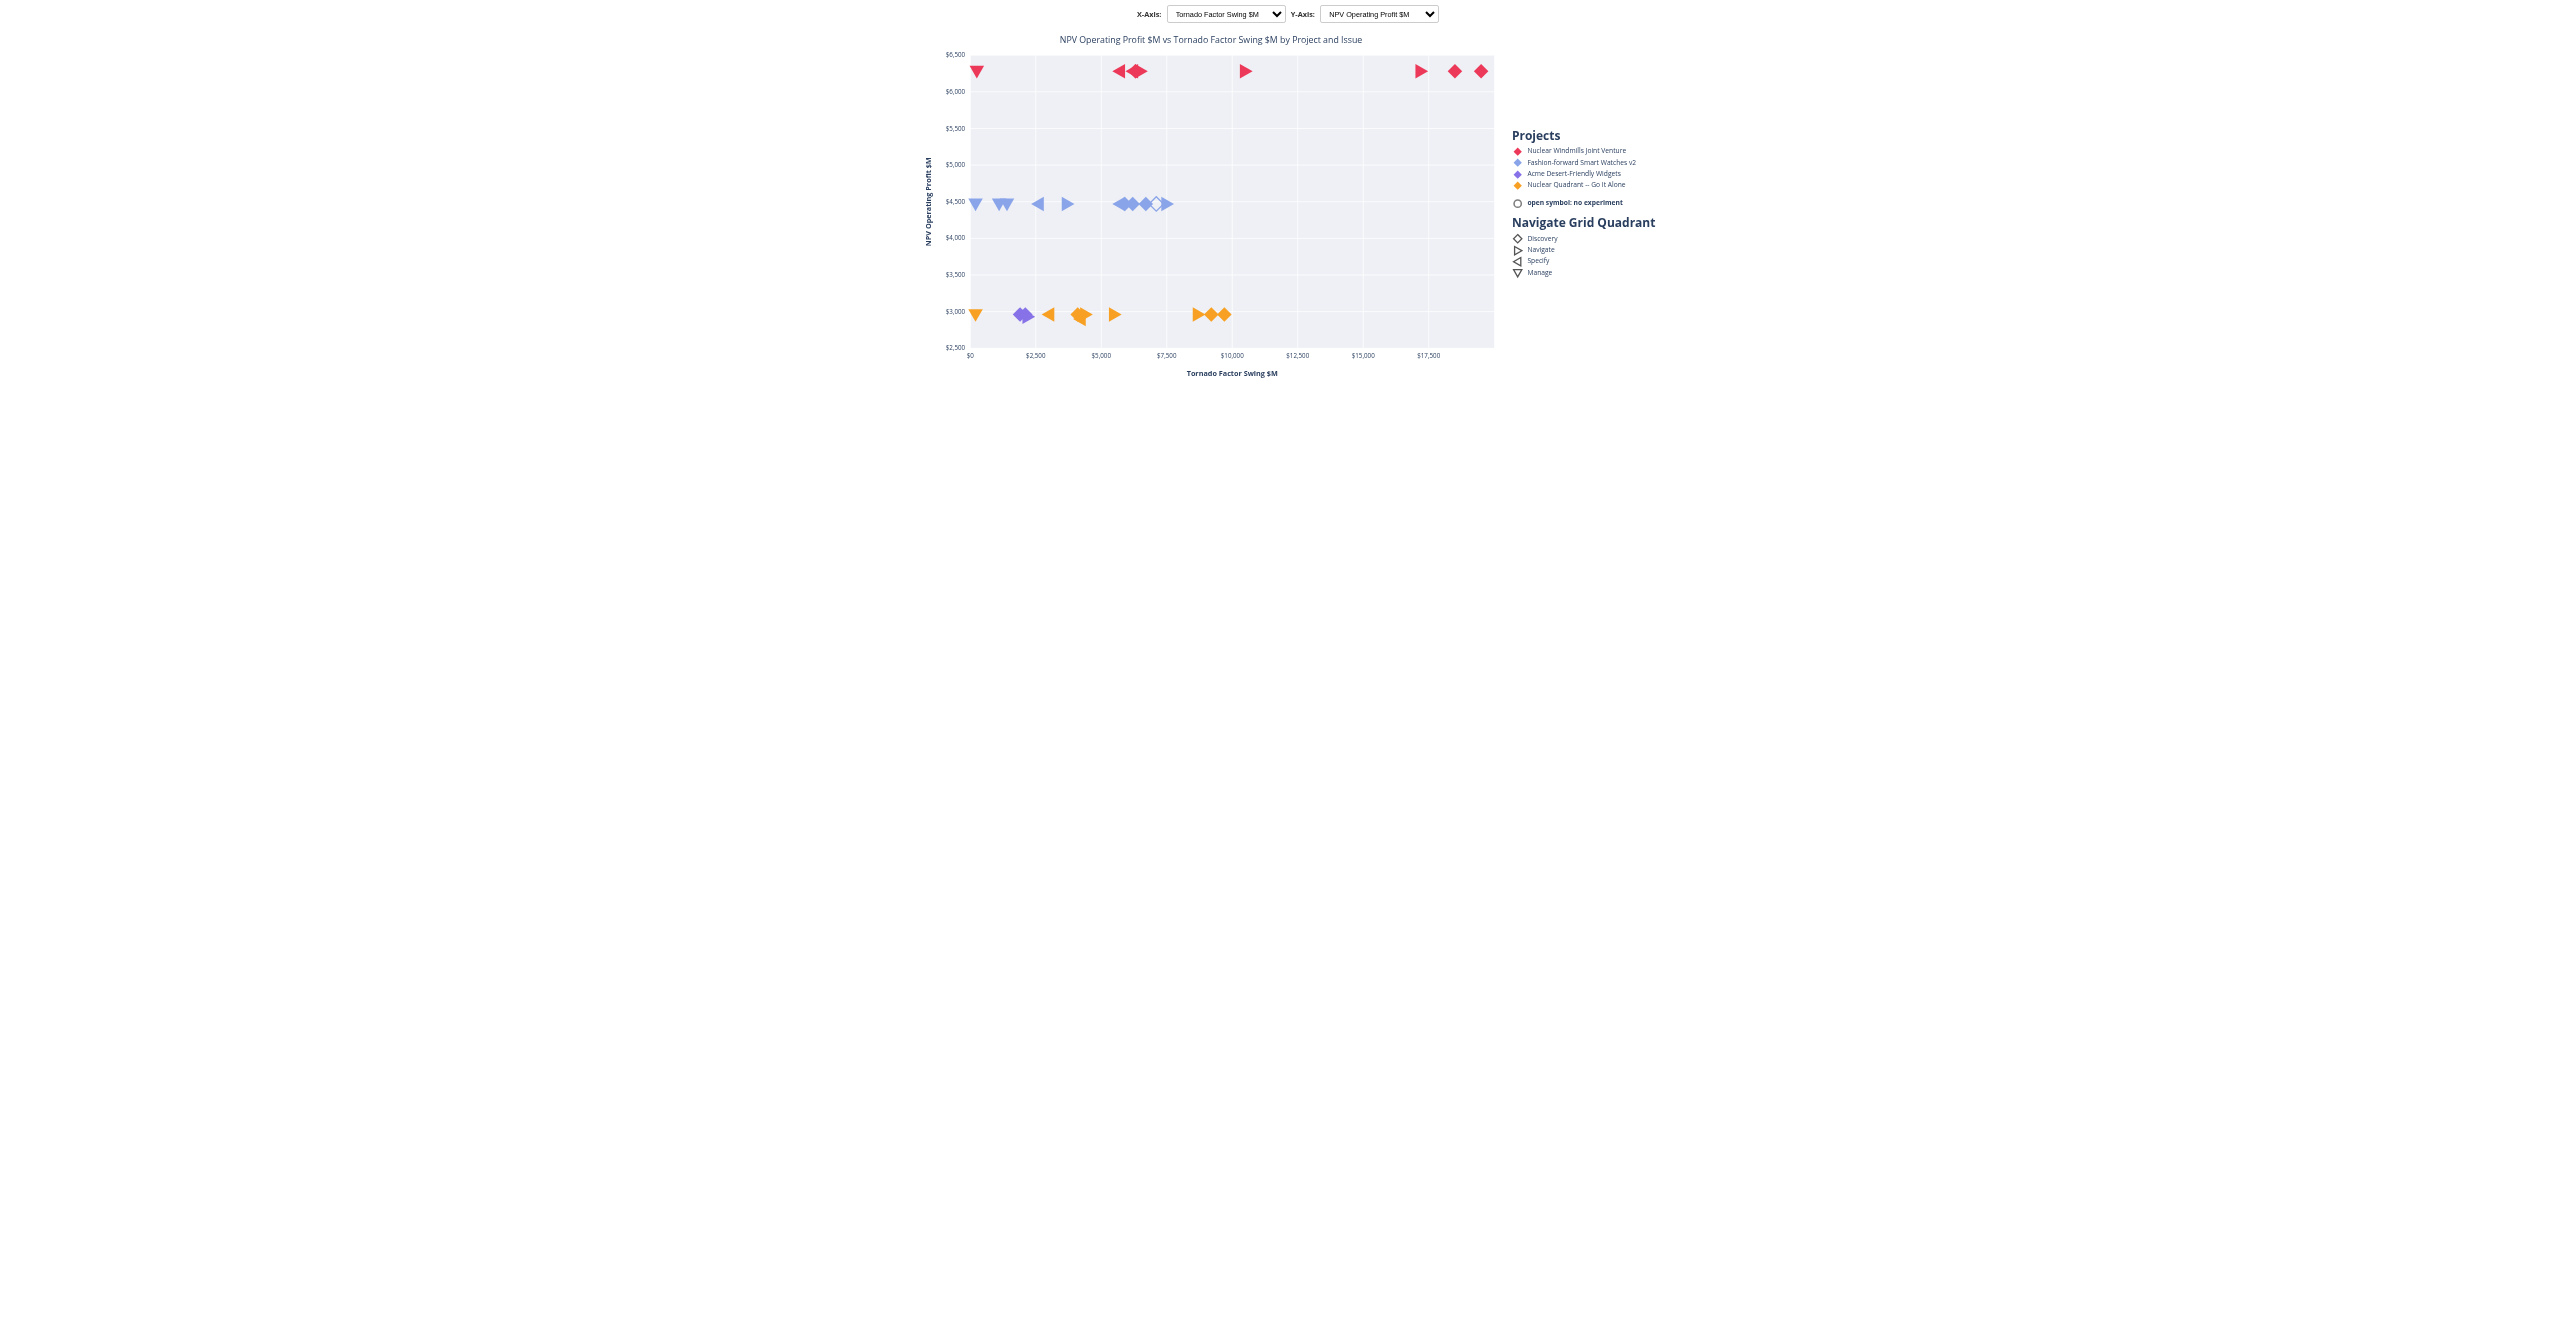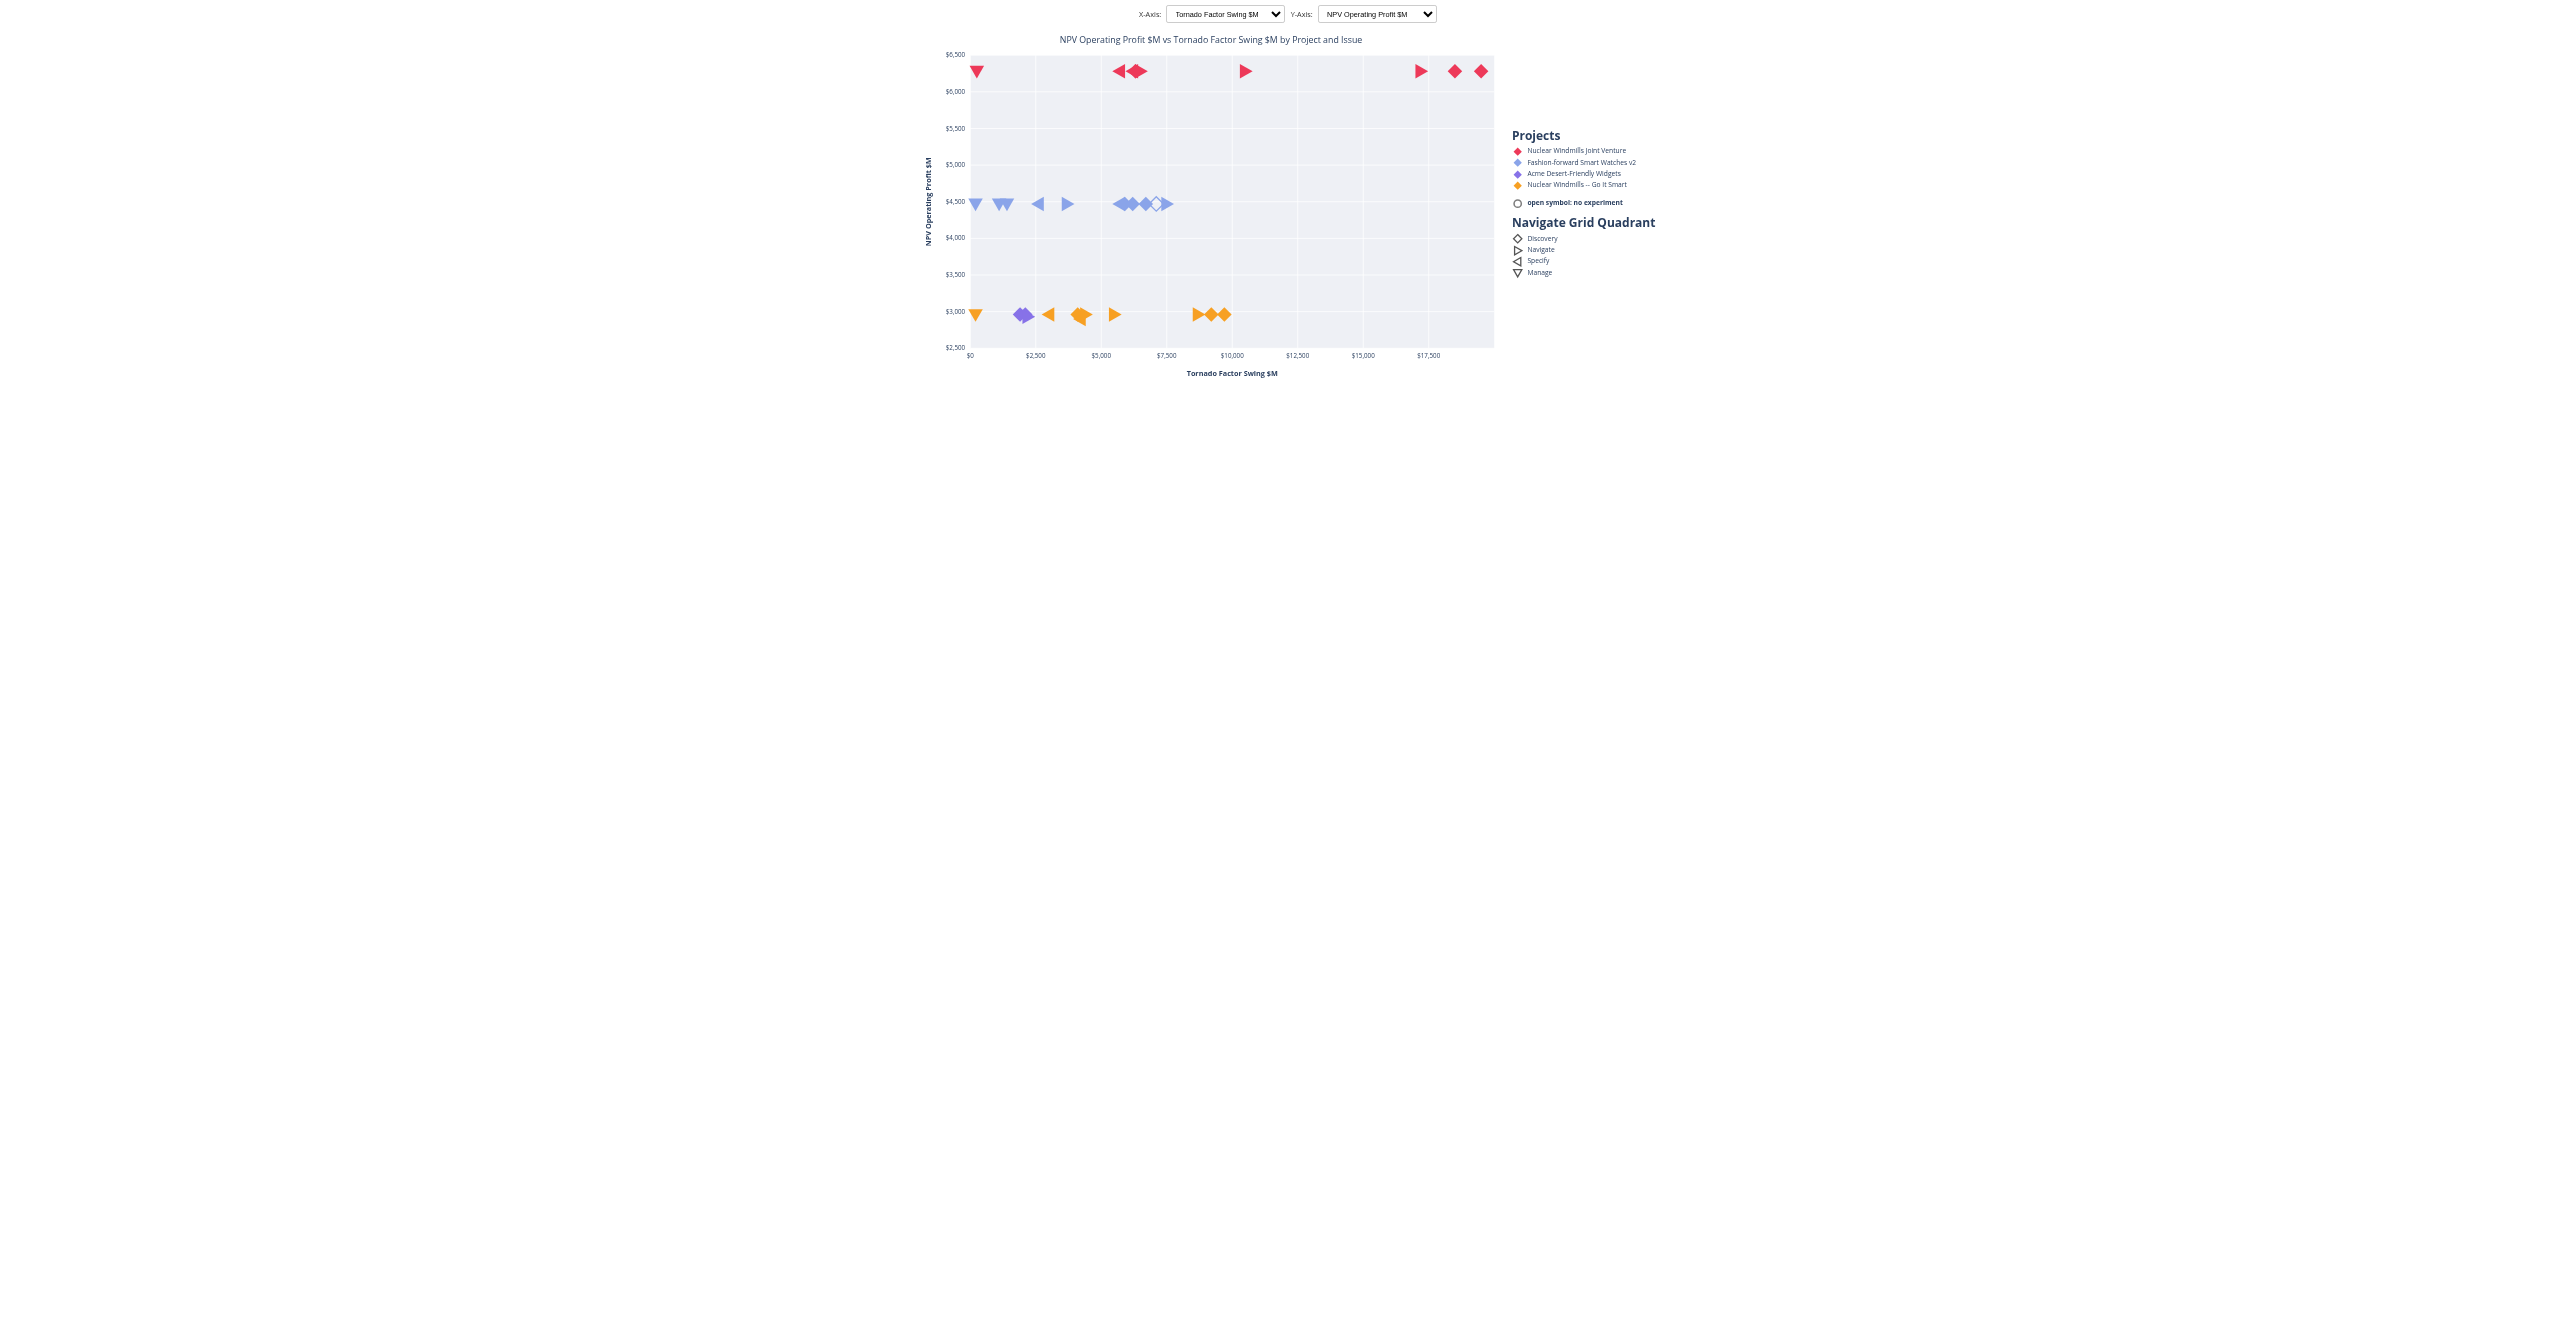--- a/index.html
+++ b/index.html
@@ -11,21 +11,21 @@
     background: #fff;
   }
   .controls {
     display: flex;
     justify-content: center;
     align-items: center;
     gap: 5.2px;
     margin-bottom: 5.2px;
     font-size: 7.3px;
   }
-  .controls label { font-weight: 400; color:#333; }
+  .controls label { font-weight: 700; color:#333; }
   .controls select {
     padding: 2.6px 4.1px;
     font-size: 7.3px;
     border: 0.5px solid #ccc;
     border-radius: 2.1px;
     background: #fff;
     min-width: 119px;
   }
   .chart-wrap {
     display: flex;
@@ -231,21 +231,21 @@
       <div class="row">
         <svg width="11.4" height="11.4" viewBox="0 0 22 22">
           <path d="M0 -8 L8 0 L0 8 L-8 0 Z" transform="translate(11 11)" fill="#8772e8"></path>
         </svg>
         <span>Acme Desert-Friendly Widgets</span>
       </div>
       <div class="row">
         <svg width="11.4" height="11.4" viewBox="0 0 22 22">
           <path d="M0 -8 L8 0 L0 8 L-8 0 Z" transform="translate(11 11)" fill="#f7a023"></path>
         </svg>
-        <span>Nuclear Windmills -- Go It Smart</span>
+        <span>Nuclear Quadrant -- Go It Alone</span>
       </div>
       <div style="height: 6.2px;"></div>
       <div class="row">
         <svg width="11.4" height="11.4" viewBox="0 0 22 22">
           <circle cx="11" cy="11" r="7" fill="none" stroke="#7f7f7f" stroke-width="3"></circle>
         </svg>
         <span style="font-weight: 700;">open symbol: no experiment</span>
       </div>
       <h4>Navigate Grid Quadrant</h4>
       <div class="row">

